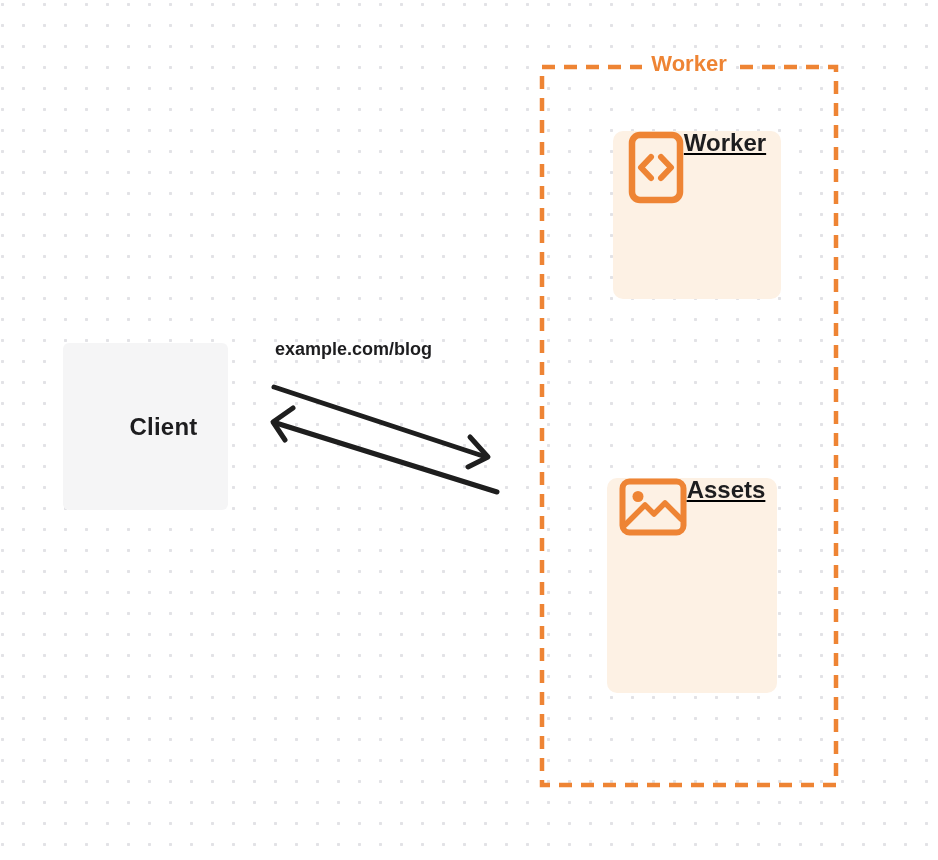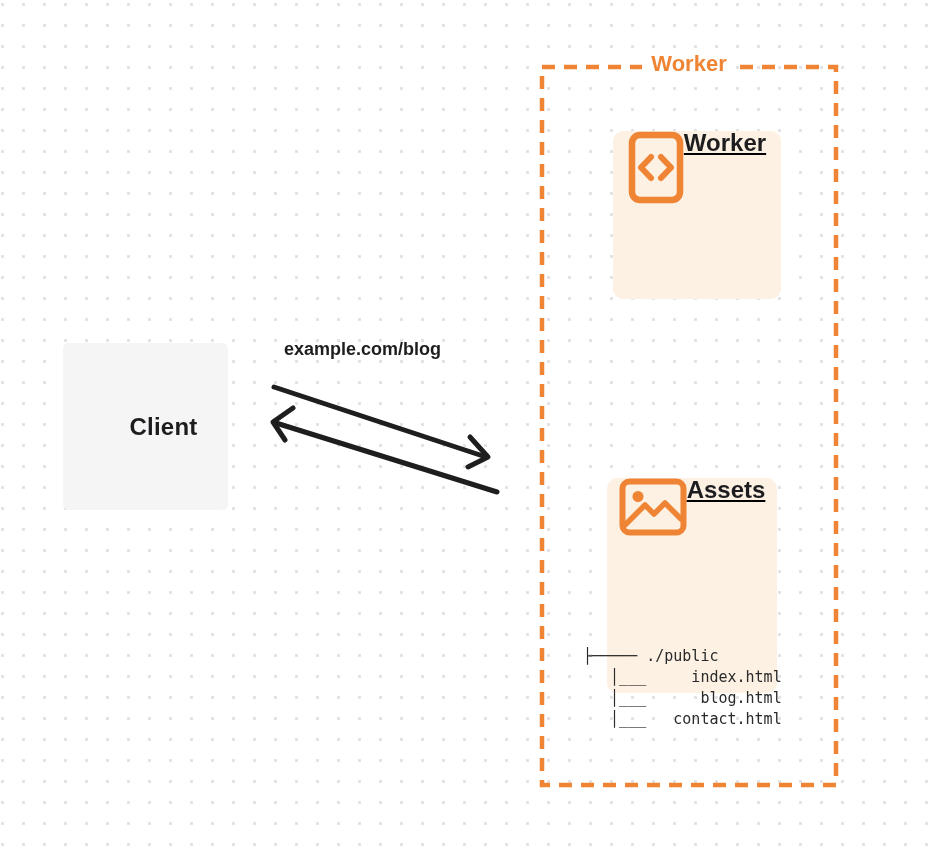--- a/index.html
+++ b/index.html
@@ -36,21 +36,21 @@
   }
   .client-label {
     font-size: 24px;
     font-weight: bold;
     color: #1d1d1f;
     letter-spacing: 0.2px;
     margin-left: 36px;
   }
   .url-label {
     position: absolute;
-    left: 284px; top: 339px;
+    left: 275px; top: 339px;
     font-size: 18px;
     font-weight: bold;
     color: #1d1d1f;
   }
   .project-label-wrap {
     position: absolute;
     left: 540px; top: 51px;
     width: 298px;
     display: flex;
     justify-content: center;
@@ -135,18 +135,14 @@
 
   <div class="card assets">
     <svg class="icon" width="68" height="58" viewBox="0 0 68 58" xmlns="http://www.w3.org/2000/svg">
       <rect x="3.5" y="3.5" width="61" height="51" rx="7" fill="none" stroke="#ee8434" stroke-width="6"></rect>
       <circle cx="19" cy="18.5" r="5.5" fill="#ee8434"></circle>
       <path d="M6 47 L26 27 L35 36 L46 25 L62 41" fill="none" stroke="#ee8434" stroke-width="5.5" stroke-linecap="round" stroke-linejoin="round"></path>
     </svg>
     <span class="card-label">Assets</span>
   </div>
 
-  <pre class="file-tree">├───── ./public
-   │___     index.html
-   │___      blog.html
-   │___   contact.html</pre>
 
 </div>
 
 </body></html>

